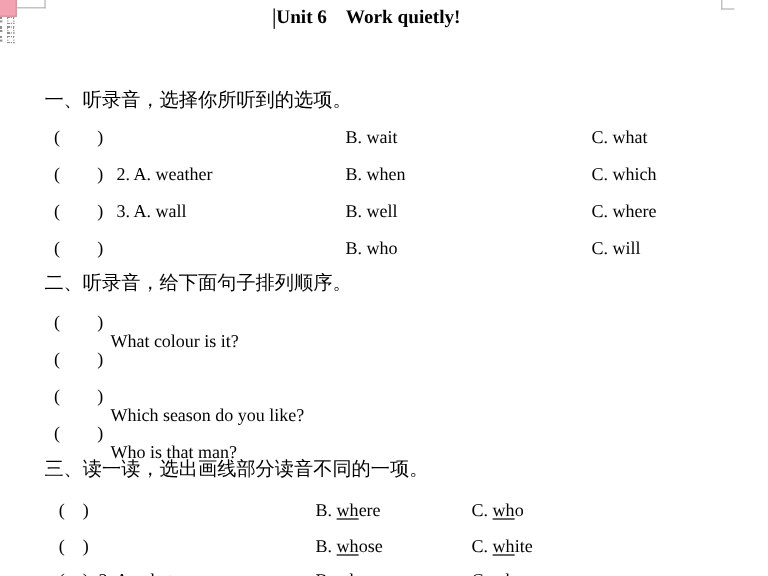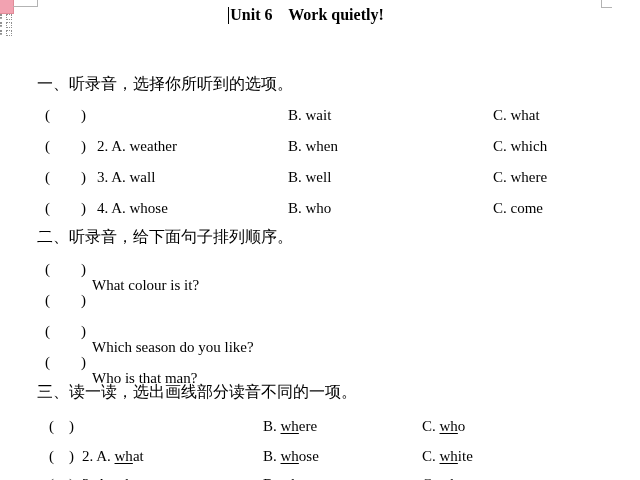--- a/index.html
+++ b/index.html
@@ -24,21 +24,21 @@
   .caret{display:inline-block;width:1px;height:17px;background:#000;margin-right:1px;}
   
   .line{position:absolute;left:0;width:640px;height:20px;line-height:20px;font-size:15px;}
   .sec-head{font-size:16px;padding-left:37px;}
   .blank{position:absolute;display:flex;justify-content:space-between;top:0;height:20px;}
   .s12 .blank{left:45px;width:41px;}
   .s3  .blank{left:49px;width:25px;}
   .col{position:absolute;top:0;white-space:pre;}
   .s12 .colA{left:97px;}  .s12 .colB{left:288px;} .s12 .colC{left:455px;margin-left:38px;}
   .sent{position:absolute;left:92px;top:16px;white-space:pre;}
-  .s3 .colA{left:82px;}   .s3 .colB{left:263px;}  .s3 .colC{left:422px;}
+  .s3 .colA{left:82px;}   .s3 .colB{left:263px;}  .s3 .colC{left:393px;}
   .u{text-decoration:underline;text-decoration-thickness:1px;text-underline-offset:2px;}
 </style>
 </head>
 <body>
 
 <div class="page">
 
   <div class="pink-square"></div>
   <div class="mark-tl"></div>
   <div class="mark-tr"></div>
@@ -91,23 +91,22 @@
     <span class="col colA"><span>3.</span> <span>A.</span> <span>wall</span></span>
     <span class="col colB"><span>B.</span> <span>well</span></span>
     <span class="col colC"><span>C.</span> <span>where</span></span>
   </div>
 
   <div class="line s12" style="top:198px">
     <span class="blank">
         <span>(</span>
         <span>)</span>
       </span>
-    <span class="col colA"><span>4.</span> <span>A.</span> <span>whose</span></span>
     <span class="col colB"><span>B.</span> <span>who</span></span>
-    <span class="col colC"><span>C.</span> <span>come</span></span>
+    <span class="col colC"><span>C.</span> <span>will</span></span>
   </div>
 
   <div class="line sec-head" style="top:227px">二、听录音，给下面句子排列顺序。</div>
 
   <div class="line s12" style="top:259px">
     <span class="blank">
         <span>(</span>
         <span>)</span>
       </span>
     <span class="sent">What colour is it?</span>
@@ -142,21 +141,20 @@
       </span>
     <span class="col colB"><span>B.</span> <span class="u">wh</span><span>ere</span></span>
     <span class="col colC"><span>C.</span> <span class="u">wh</span><span>o</span></span>
   </div>
 
   <div class="line s3" style="top:446px">
     <span class="blank">
         <span>(</span>
         <span>)</span>
       </span>
-    <span class="col colA"><span>2.</span> <span>A.</span> <span class="u">wh</span><span>at</span></span>
     <span class="col colB"><span>B.</span> <span class="u">wh</span><span>ose</span></span>
     <span class="col colC"><span>C.</span> <span class="u">wh</span><span>ite</span></span>
   </div>
 
   <div class="line s3" style="top:474px">
     <span class="blank">
         <span>(</span>
         <span>)</span>
       </span>
     <span class="col colA"><span>3.</span> <span>A.</span> <span class="u">wh</span><span>at</span></span>

